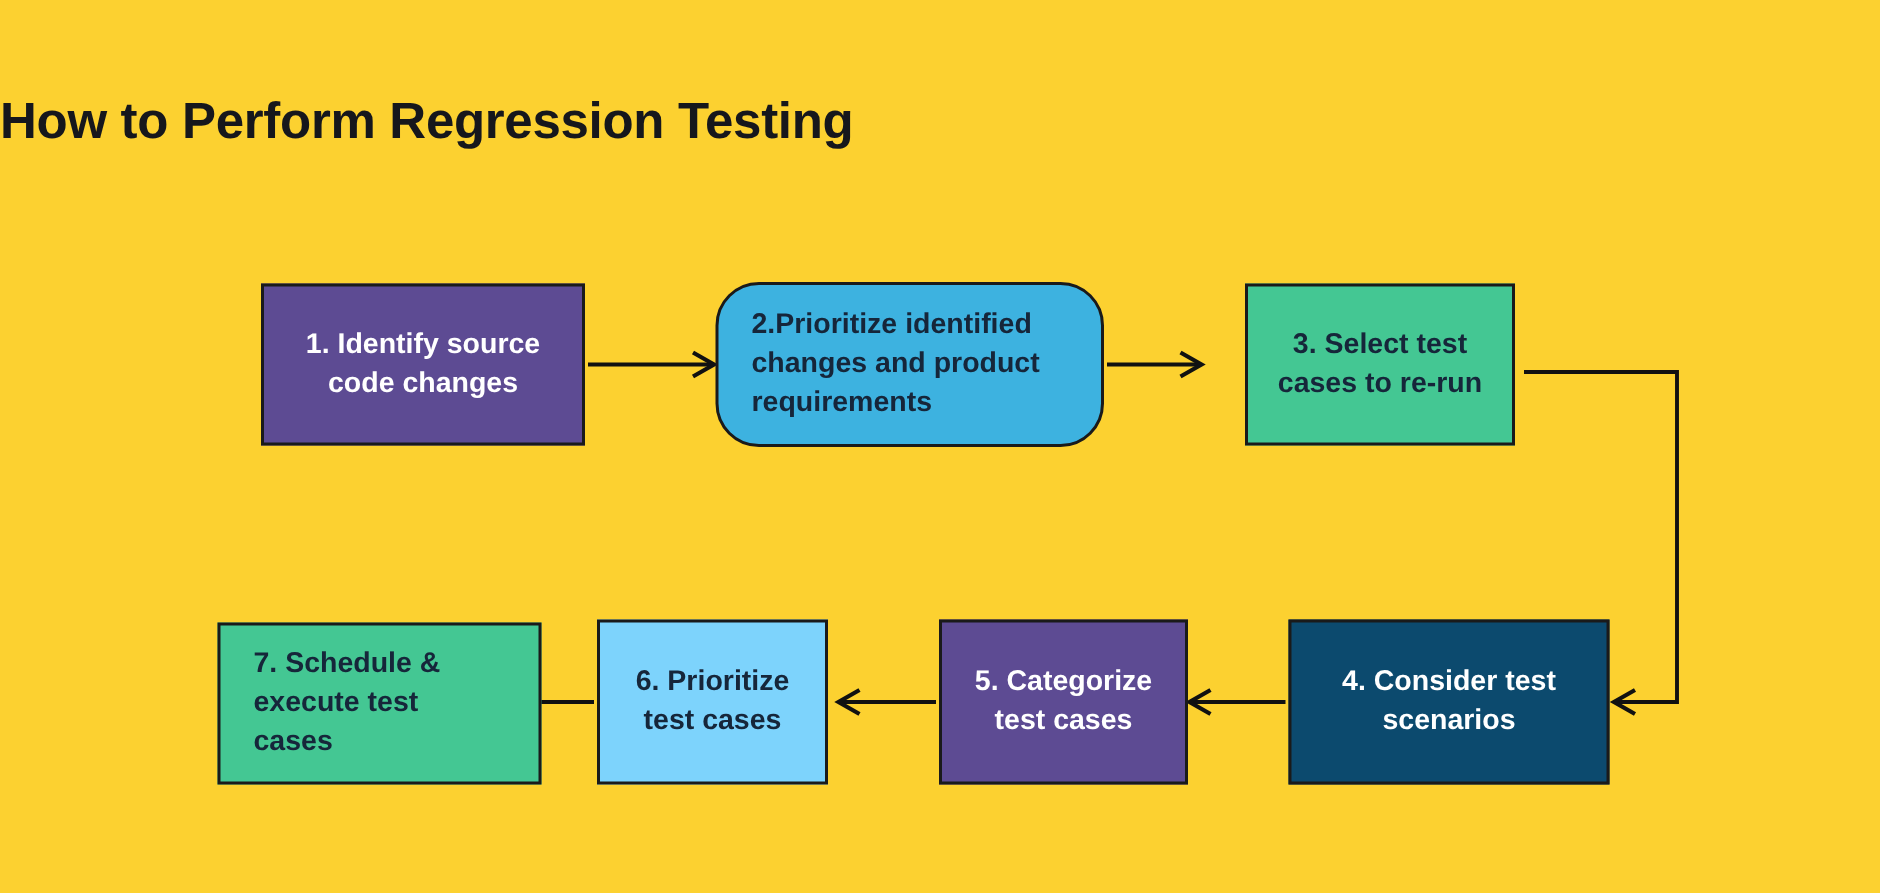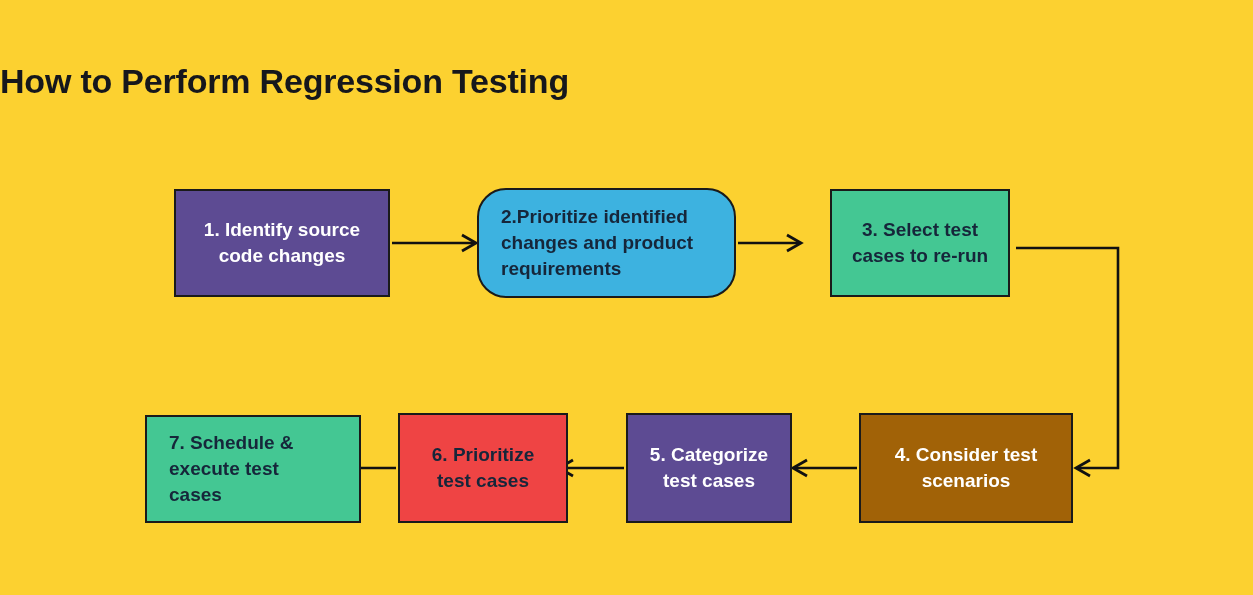--- a/index.html
+++ b/index.html
@@ -117,29 +117,29 @@
   </div>
   <div class="node leftalign" style="left: 477px; top: 188px; width: 259px; height: 110px; background: rgb(61, 178, 224); color: rgb(22, 38, 58); border-color: rgb(26, 26, 26); padding: 0px 14px 0px 22px; border-radius: 29px;">
     <span class="txt">2.Prioritize identified
 changes and product
 requirements</span>
   </div>
   <div class="node center" style="left: 802px; top: 189px; width: 180px; height: 108px; background: rgb(68, 199, 147); color: rgb(22, 38, 58); border-color: rgb(26, 26, 26); padding: 0px 12px; margin-left: 28px;">
     <span class="txt">3. Select test
 cases to re-run</span>
   </div>
-  <div class="node center" style="left: 859px; top: 413px; width: 214px; height: 110px; background: #a16207; color: rgb(255, 255, 255); border-color: rgb(26, 26, 26); padding: 0px 12px;">
+  <div class="node center" style="left: 859px; top: 413px; width: 214px; height: 110px; background: #0c4a6e; color: rgb(255, 255, 255); border-color: rgb(26, 26, 26); padding: 0px 12px;">
     <span class="txt">4. Consider test
 scenarios</span>
   </div>
   <div class="node center" style="left: 626px; top: 413px; width: 166px; height: 110px; background: rgb(93, 75, 147); color: #ffffff; border-color: rgb(26, 26, 26); padding: 0px 12px;">
     <span class="txt">5. Categorize
 test cases</span>
   </div>
-  <div class="node center" style="left: 398px; top: 413px; width: 170px; height: 110px; background: #ef4444; color: rgb(22, 38, 58); border-color: rgb(26, 26, 26); padding: 0px 12px;">
+  <div class="node center" style="left: 398px; top: 413px; width: 154px; height: 110px; background: #7dd3fc; color: rgb(22, 38, 58); border-color: rgb(26, 26, 26); padding: 0px 12px;">
     <span class="txt">6. Prioritize
 test cases</span>
   </div>
   <div class="node leftalign" style="left: 145px; top: 415px; width: 216px; height: 108px; background: rgb(68, 199, 147); color: rgb(22, 38, 58); border-color: rgb(26, 26, 26); padding: 0px 14px 0px 22px;">
     <span class="txt">7. Schedule &amp;
 execute test
 cases</span>
   </div>
 
 </div>

